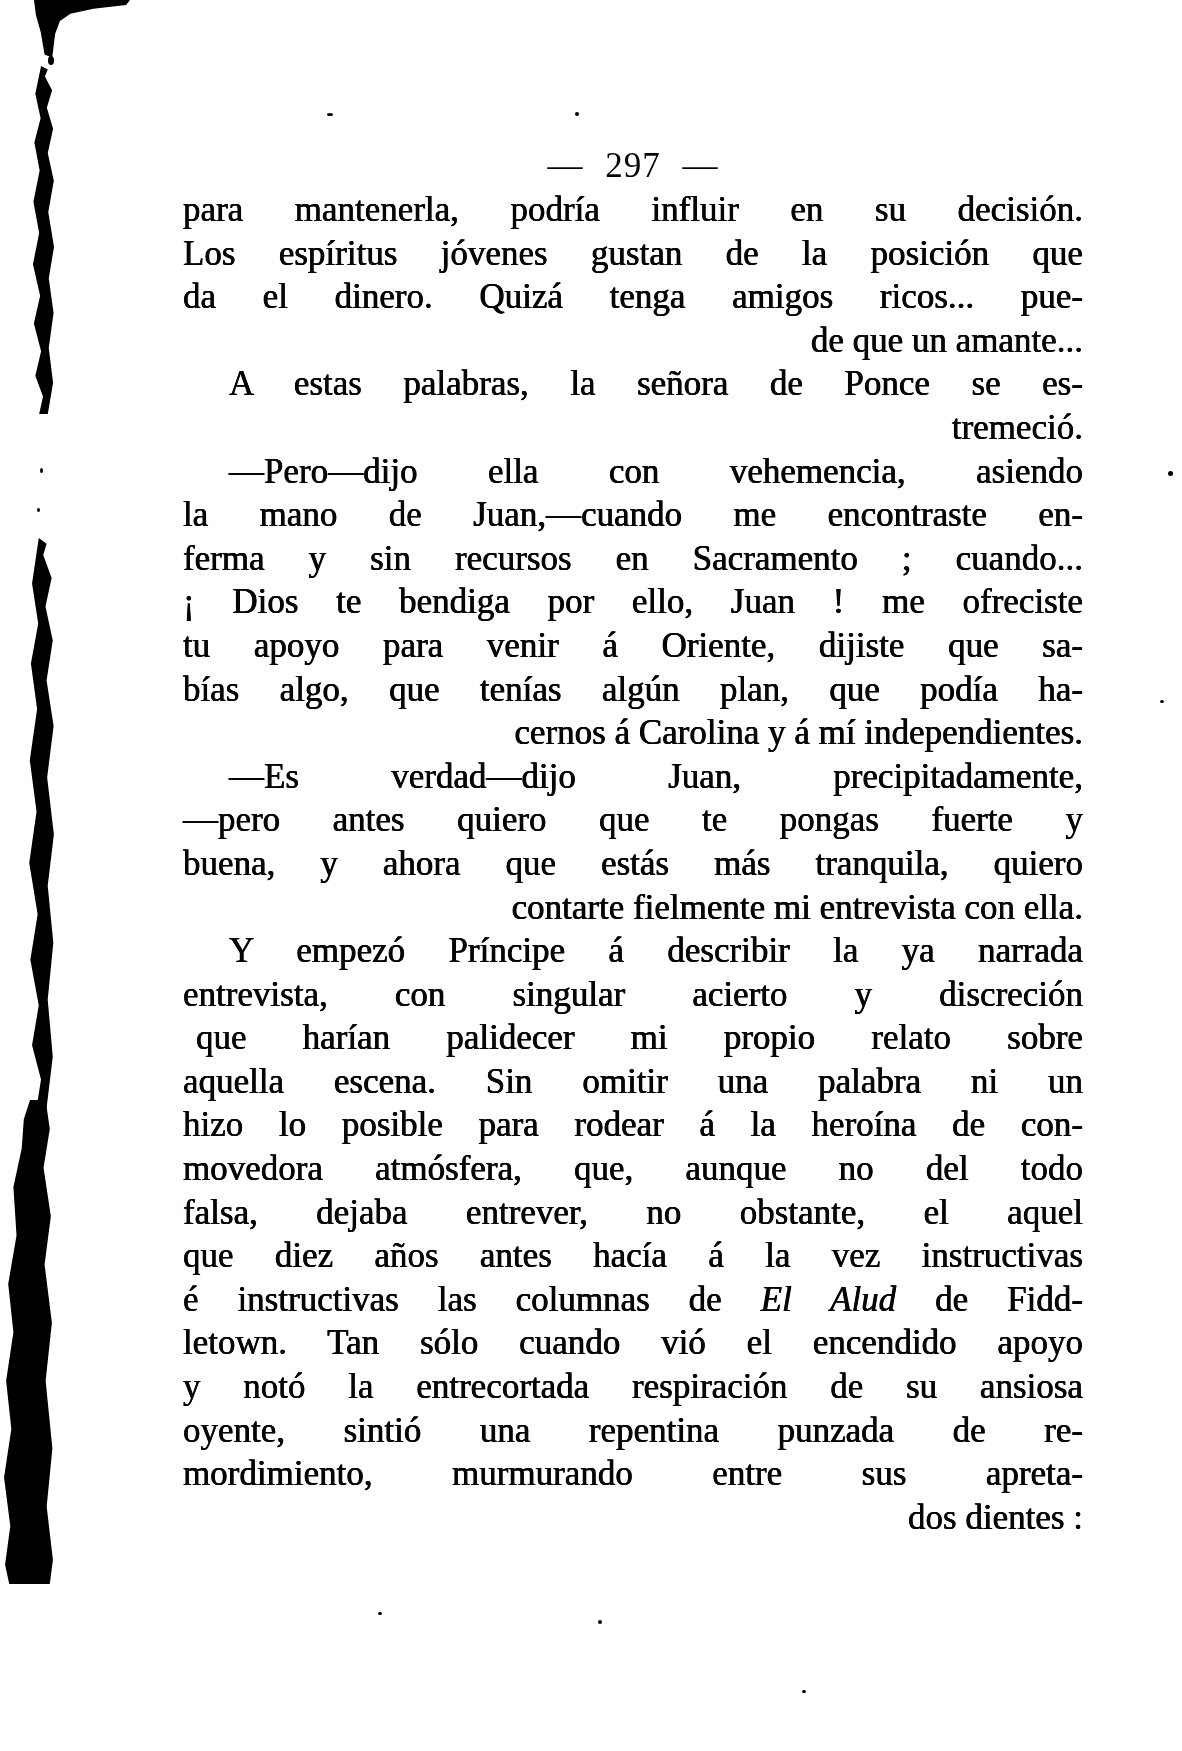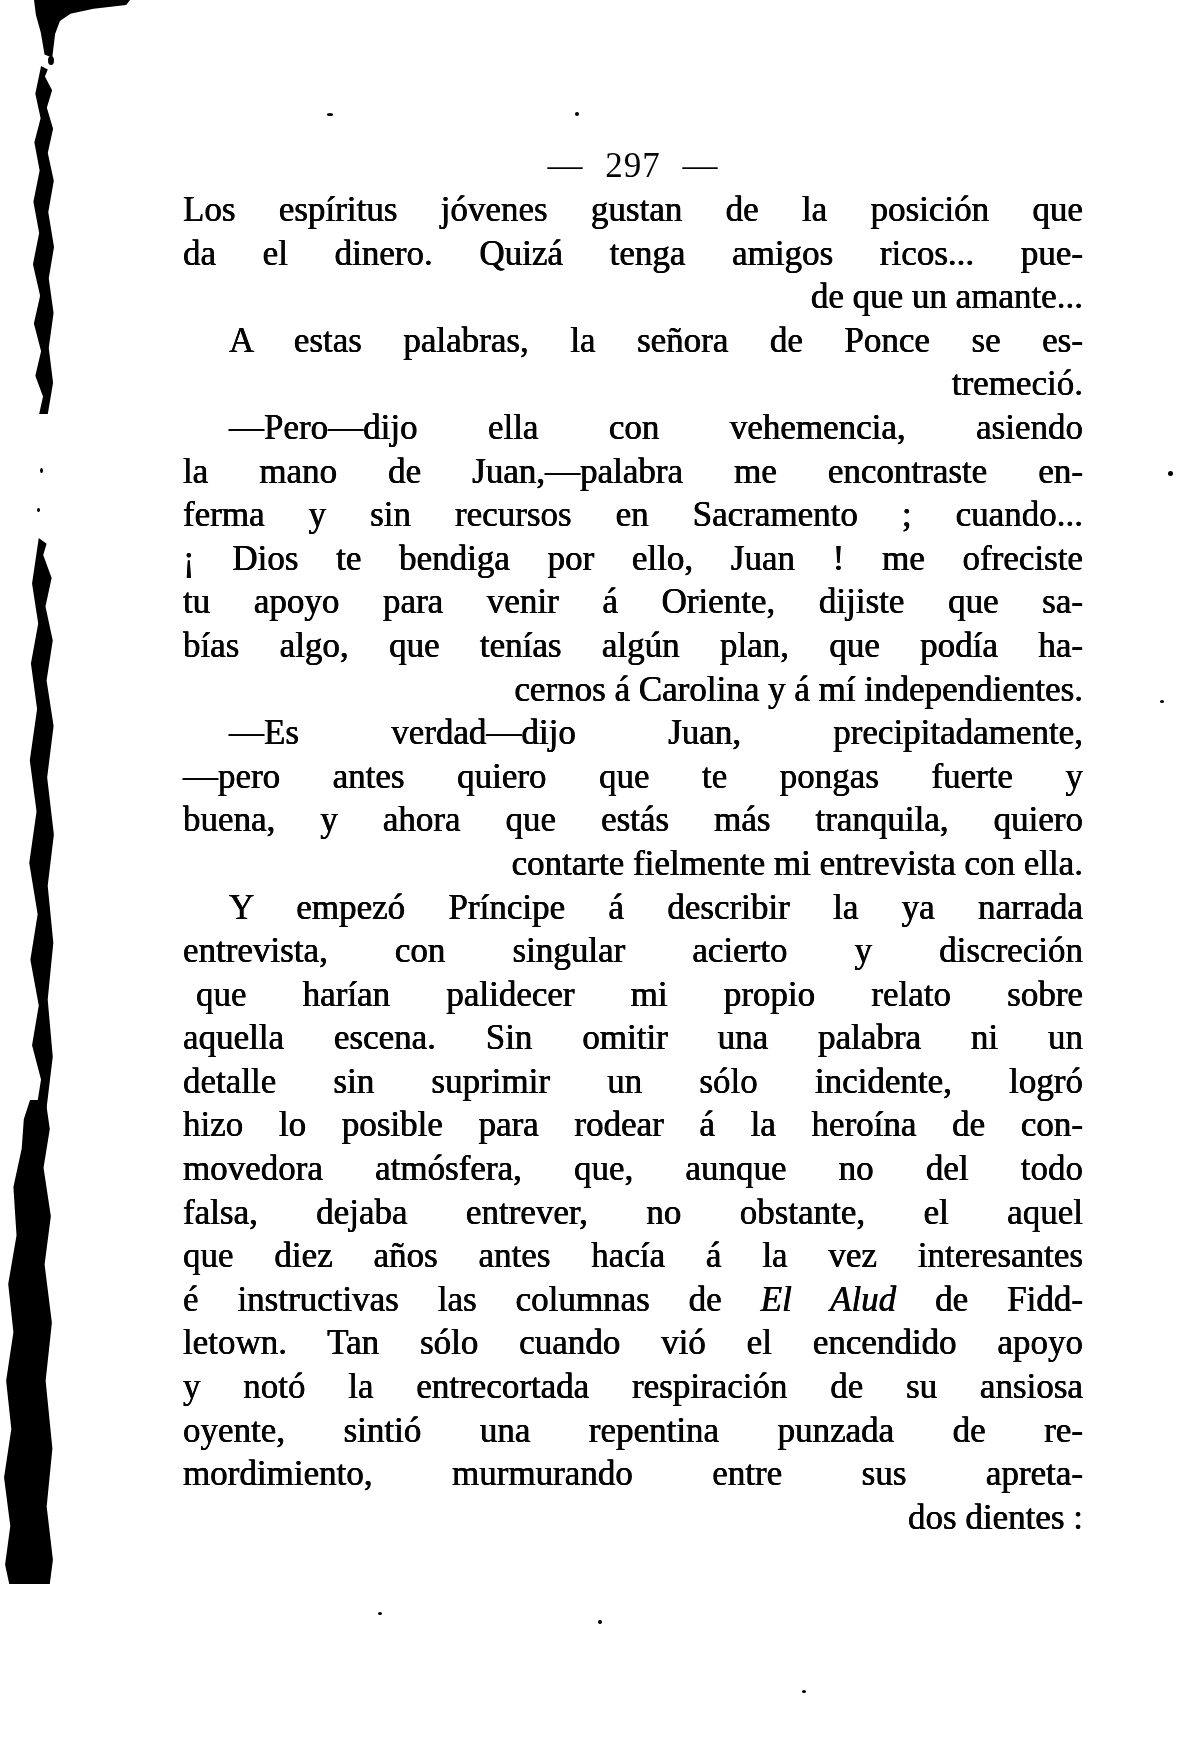--- a/index.html
+++ b/index.html
@@ -79,45 +79,45 @@
   <div class="speck" style="left:575px; top:112px;  width:4px; height:4px;"></div>
   <div class="speck" style="left:1168px;top:471px;  width:5px; height:5px;"></div>
   <div class="speck" style="left:1160px;top:700px;  width:4px; height:3px;"></div>
   <div class="speck" style="left:378px; top:1612px; width:4px; height:3px;"></div>
   <div class="speck" style="left:598px; top:1620px; width:4px; height:4px;"></div>
   <div class="speck" style="left:802px; top:1690px; width:4px; height:3px;"></div>
 
   <div class="folio">— 297 —</div>
 
   <div class="text-block">
+      <div class="line j"><span>para mantenerla, podría influir en su decisión.</span></div>
       <div class="line j"><span>Los espíritus jóvenes gustan de la posición que</span></div>
       <div class="line j"><span>da el dinero. Quizá tenga amigos ricos... pue-</span></div>
       <div class="line"><span>de que un amante...</span></div>
       <div class="line j ind"><span>A estas palabras, la señora de Ponce se es-</span></div>
       <div class="line"><span>tremeció.</span></div>
       <div class="line j ind"><span>—Pero—dijo ella con vehemencia, asiendo</span></div>
-      <div class="line j"><span>la mano de Juan,—palabra me encontraste en-</span></div>
+      <div class="line j"><span>la mano de Juan,—cuando me encontraste en-</span></div>
       <div class="line j"><span>ferma y sin recursos en Sacramento ; cuando...</span></div>
       <div class="line j"><span>¡ Dios te bendiga por ello, Juan ! me ofreciste</span></div>
       <div class="line j"><span>tu apoyo para venir á Oriente, dijiste que sa-</span></div>
       <div class="line j"><span>bías algo, que tenías algún plan, que podía ha-</span></div>
       <div class="line"><span>cernos á Carolina y á mí independientes.</span></div>
       <div class="line j ind"><span>—Es verdad—dijo Juan, precipitadamente,</span></div>
       <div class="line j"><span>—pero antes quiero que te pongas fuerte y</span></div>
       <div class="line j"><span>buena, y ahora que estás más tranquila, quiero</span></div>
       <div class="line"><span>contarte fielmente mi entrevista con ella.</span></div>
       <div class="line j ind"><span>Y empezó Príncipe á describir la ya narrada</span></div>
       <div class="line j"><span>entrevista, con singular acierto y discreción</span></div>
       <div class="line j ind-sm"><span>que harían palidecer mi propio relato sobre</span></div>
       <div class="line j"><span>aquella escena. Sin omitir una palabra ni un</span></div>
-      <div class="line j"><span>detalle sin suprimir un sólo incidente, logró</span></div>
       <div class="line j"><span>hizo lo posible para rodear á la heroína de con-</span></div>
       <div class="line j"><span>movedora atmósfera, que, aunque no del todo</span></div>
       <div class="line j"><span>falsa, dejaba entrever, no obstante, el aquel</span></div>
-      <div class="line j"><span>que diez años antes hacía á la vez interesantes</span></div>
+      <div class="line j"><span>que diez años antes hacía á la vez instructivas</span></div>
       <div class="line j"><span>é instructivas las columnas de </span><em>El Alud</em><span> de Fidd-</span></div>
       <div class="line j"><span>letown. Tan sólo cuando vió el encendido apoyo</span></div>
       <div class="line j"><span>y notó la entrecortada respiración de su ansiosa</span></div>
       <div class="line j"><span>oyente, sintió una repentina punzada de re-</span></div>
       <div class="line j"><span>mordimiento, murmurando entre sus apreta-</span></div>
       <div class="line"><span>dos dientes :</span></div>
     </div>
 
 </div>
 

